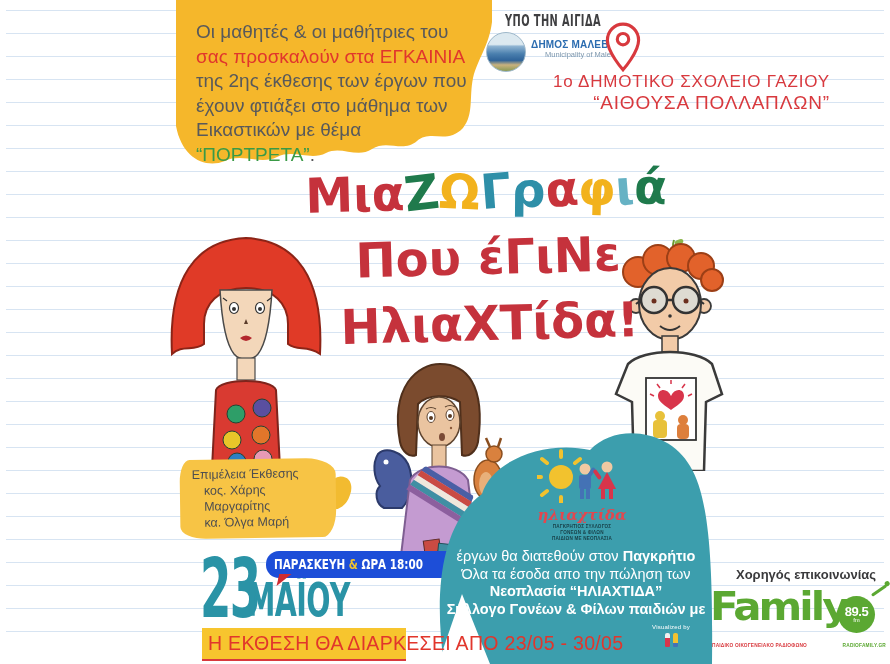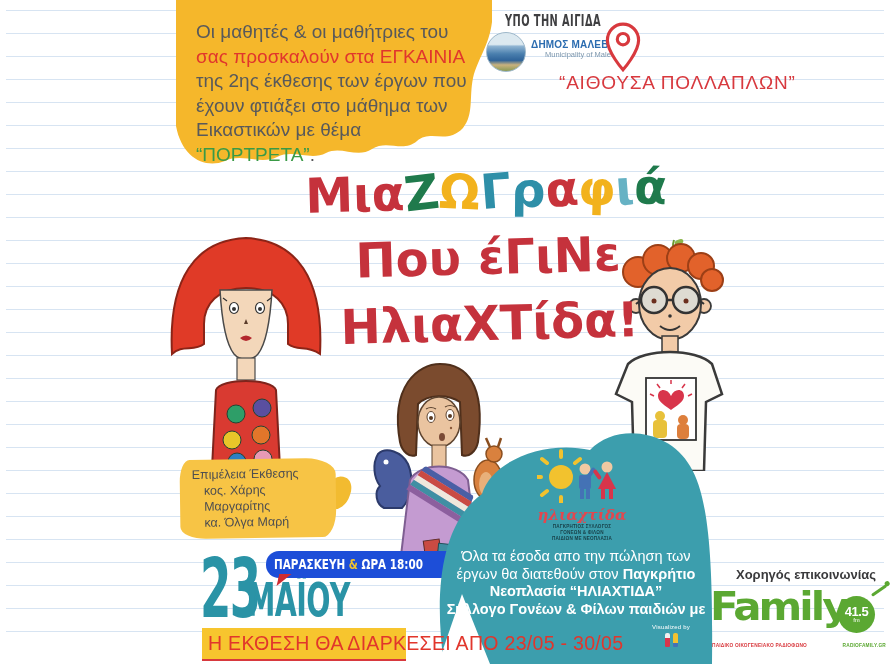--- a/index.html
+++ b/index.html
@@ -146,20 +146,21 @@
       <div class="muni-name">ΔΗΜΟΣ ΜΑΛΕΒΙΖΙΟΥ</div>
       <div class="muni-sub">Municipality of Malevizi</div>
     </div>
   </div>
 
   <svg class="pin" width="38" height="52" viewBox="0 0 36 50">
     <path d="M18 2 C9.5 2 3 9 3 17.5 C3 29 18 46 18 46 C18 46 33 29 33 17.5 C33 9 26.5 2 18 2 Z" fill="#ffffff" stroke="#d8393e" stroke-width="3"></path>
     <circle cx="18" cy="16.5" r="5.5" fill="#ffffff" stroke="#d8393e" stroke-width="3"></circle>
   </svg>
   <div class="venue">
+    <div class="venue-l1">1ο ΔΗΜΟΤΙΚΟ ΣΧΟΛΕΙΟ ΓΑΖΙΟΥ</div>
     <div class="venue-l2">“ΑΙΘΟΥΣΑ ΠΟΛΛΑΠΛΩΝ”</div>
   </div>
 
   <div class="title">
     <div><span>Μια </span><span class="zl-0">Ζ</span><span class="zl-1">Ω</span><span class="zl-2">Γ</span><span class="zl-3">ρ</span><span class="zl-4">α</span><span class="zl-5">φ</span><span class="zl-6">ι</span><span class="zl-7">ά</span></div>
     <div>Που έΓιΝε</div>
     <div>ΗλιαΧΤίδα!</div>
   </div>
 
   <svg class="drawing drawing-girl" width="160" height="240" viewBox="0 0 160 240">
@@ -284,22 +285,22 @@
         <rect x="72" y="40" width="4" height="10" fill="#d8354b"></rect>
       <rect x="58" y="20" width="4" height="11" rx="2" fill="#d8354b" transform="rotate(-35 60 25)"></rect>
     </svg>
     <div class="hl-name">ηλιαχτίδα</div>
     <div class="hl-sub">ΠΑΓΚΡΗΤΙΟΣ ΣΥΛΛΟΓΟΣ</div>
     <div class="hl-sub">ΓΟΝΕΩΝ &amp; ΦΙΛΩΝ</div>
     <div class="hl-sub">ΠΑΙΔΙΩΝ ΜΕ ΝΕΟΠΛΑΣΙΑ</div>
   </div>
 
   <div class="charity-text">
+    <div><span>έργων θα διατεθούν στον </span><span class="b">Παγκρήτιο</span></div>
     <div>Όλα τα έσοδα απο την πώληση των</div>
-    <div><span>έργων θα διατεθούν στον </span><span class="b">Παγκρήτιο</span></div>
     <div class="b">Νεοπλασία “ΗΛΙΑΧΤΙΔΑ”</div>
     <div class="b">Σύλλογο Γονέων &amp; Φίλων παιδιών με</div>
   </div>
 
   <div class="viz">
     <div class="viz-label">Visualized by</div>
     <div class="crayons">
       <div class="crayon crayon-a"></div>
       <div class="crayon crayon-b"></div>
     </div>
@@ -313,21 +314,21 @@
 
   <div class="duration">
     <span class="hl">Η ΕΚΘΕΣΗ ΘΑ ΔΙΑΡΚ</span><span>ΕΣΕΙ ΑΠΟ 23/05 - 30/05</span>
   </div>
 
   <div class="sponsor-label">Χορηγός επικοινωνίας</div>
   <div class="family">
     <div class="family-word">Family</div>
     <div class="antenna"></div>
     <div class="family-circle">
-      <div class="family-freq">41.5</div>
+      <div class="family-freq">89.5</div>
       <div class="family-unit">fm</div>
     </div>
     <div class="family-tags">
       <span class="tag-left">ΠΑΙΔΙΚΟ ΟΙΚΟΓΕΝΕΙΑΚΟ ΡΑΔΙΟΦΩΝΟ</span>
       <span class="tag-right">RADIOFAMILY.GR</span>
     </div>
   </div>
 </div>
 
 </body></html>

